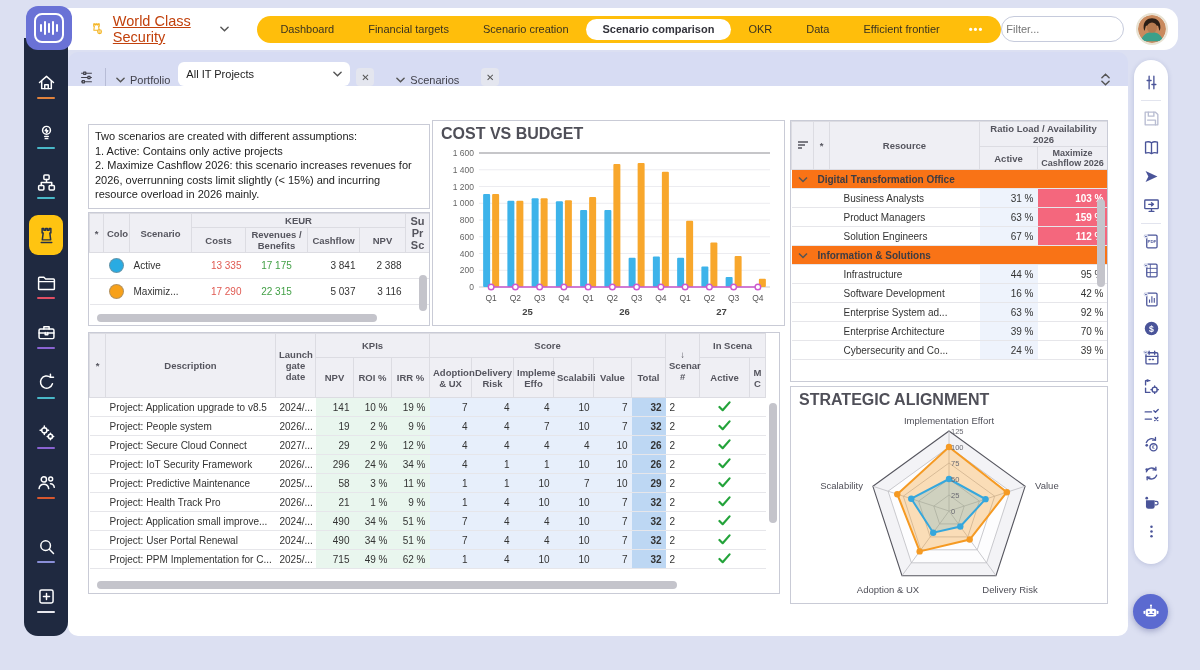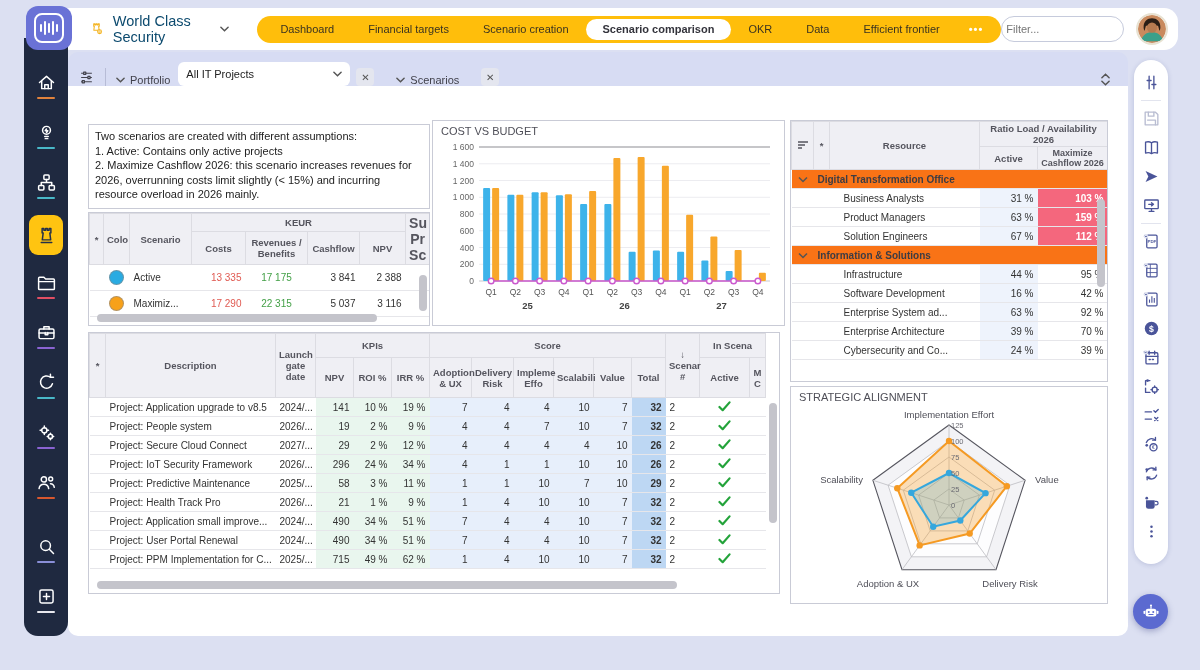--- a/index.html
+++ b/index.html
@@ -16,21 +16,21 @@
   .nav-item { width:34px; height:46px; display:flex; flex-direction:column; align-items:center; justify-content:center; color:#fff; cursor:pointer; margin-bottom:4px; position:relative; }
   .nav-item svg { width:21px; height:21px; }
   .nav-item .ul { width:18px; height:2px; border-radius:1px; margin-top:4px; }
   .nav-item.active { background:#ffc411; border-radius:9px; color:#253049; height:40px; margin:3px 0 7px; }
   .nav-spacer { flex:1; }
   .icstroke { fill:none; stroke:currentColor; stroke-width:1.7; stroke-linecap:round; stroke-linejoin:round; }
 
   
   .topbar { position:absolute; left:56px; top:8px; width:1122px; height:42px; background:#fff; border-radius:14px; display:flex; align-items:center; z-index:4; }
   .ws-title { display:flex; align-items:center; gap:8px; margin-left:34px; cursor:pointer; }
-  .ws-title .t { font-size:14.5px; font-weight:500; color:#0c4a6e; }
+  .ws-title .t { font-size:14.5px; font-weight:500; color:#c2410c;text-decoration:underline; }
   .tabbar { margin-left:28px; background:#ffbe0b; border-radius:14px; height:27px; display:flex; align-items:center; padding:0 6px; }
   .tab { font-size:11px; font-weight:500; color:#3a3321; padding:0 17px; height:27px; display:flex; align-items:center; cursor:pointer; white-space:nowrap; }
   .tab.active { background:#fff; border-radius:12px; height:21px; color:#33333b; font-weight:600; }
   .tab.more { padding:0 12px; letter-spacing:1px; font-weight:700; color:#fff; }
   .filterbox { margin-left:auto; width:155px; height:26px; border:1px solid #c6cbdc; border-radius:13px; display:flex; align-items:center; padding:0 4px; }
   .filterbox input { border:none; outline:none; width:100%; font-size:11px; color:#555; background:transparent; font-family:"Liberation Sans",sans-serif; }
   .avatar { width:32px; height:32px; border-radius:50%; margin:0 10px 0 12px; overflow:hidden; border:2px solid #e8e2d2; cursor:pointer; flex:none; }
 
   
   .maincard { position:absolute; left:68px; top:52px; width:1060px; height:584px; border-radius:10px; overflow:hidden; z-index:1; }
@@ -39,21 +39,21 @@
   .chev { width:9px; height:6px; flex:none; }
   .chev path { fill:none; stroke:#555; stroke-width:1.6; stroke-linecap:round; }
   .fld-label { display:flex; align-items:center; gap:5px; margin-right:8px; }
   .select { background:#fff; border-radius:6px; height:24px; display:flex; align-items:center; padding:0 8px; font-size:11px; color:#222; }
   .select .val { margin-right:8px; }
   .xbtn { width:18px; height:18px; background:#e4e6ef; border-radius:4px; display:flex; align-items:center; justify-content:center; font-size:10px; color:#555; margin-left:6px; cursor:pointer; }
   .collapse-ctl { margin-left:auto; display:flex; flex-direction:column; gap:1px; cursor:pointer; padding-right:8px; }
   .canvas { position:relative; background:#fff; height:550px; }
 
   .panel { position:absolute; border:1px solid #c9cbd6; background:#fff; }
-  .panel-title { font-size:11px; color:#4f4f58; padding:4px 8px 2px; font-weight:400; }
+  .panel-title { font-size:16px; color:#4f4f58; padding:4px 8px 2px; font-weight:700; }
 
   
   .descbox { left:20px; top:38px; width:342px; height:85px; padding:4px 6px; font-size:11px; line-height:1.32; color:#222; }
 
   
   table.grid { border-collapse:collapse; table-layout:fixed; width:100%; font-size:10px; }
   table.grid th { background:#efeff4; border:1px solid #dcdce2; color:#55555e; font-weight:700; font-size:9.5px; padding:1px 3px; }
   table.grid td { border-bottom:1px solid #e6e6ea; padding:1px 4px; white-space:nowrap; overflow:hidden; }
   .num { text-align:right; }
   .neg { color:#e05a52; text-align:right; }
@@ -291,21 +291,21 @@
             <col style="width:52px">
             <col style="width:46px">
             <col style="width:24px">
           </colgroup>
         <thead>
           <tr>
             <th rowspan="2">*</th>
             <th rowspan="2">Colo</th>
             <th rowspan="2">Scenario</th>
             <th colspan="4">KEUR</th>
-            <th rowspan="2" style="font-size:14px">Su Pr Sc</th>
+            <th rowspan="2" style="font-size:11px">Su Pr Sc</th>
           </tr>
           <tr>
             <th>Costs</th>
             <th>Revenues / Benefits</th>
             <th>Cashflow</th>
             <th>NPV</th>
           </tr>
         </thead>
         <tbody>
             <tr>

